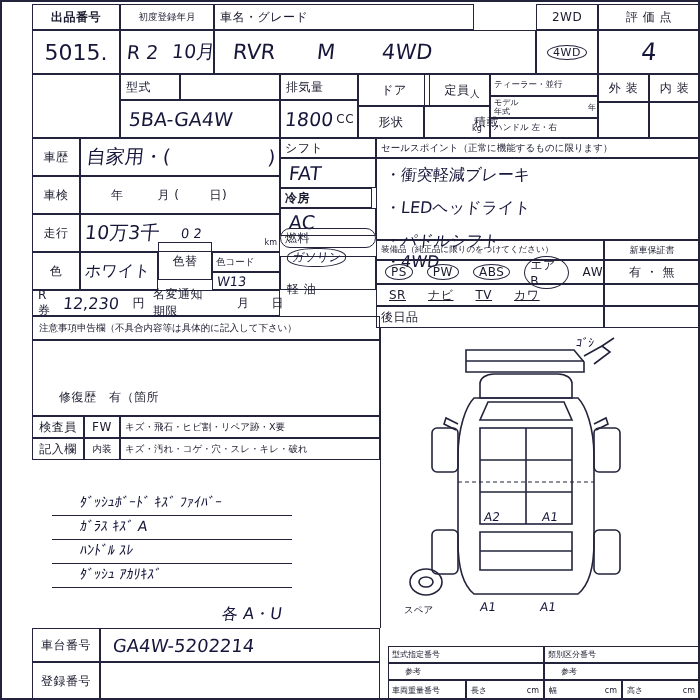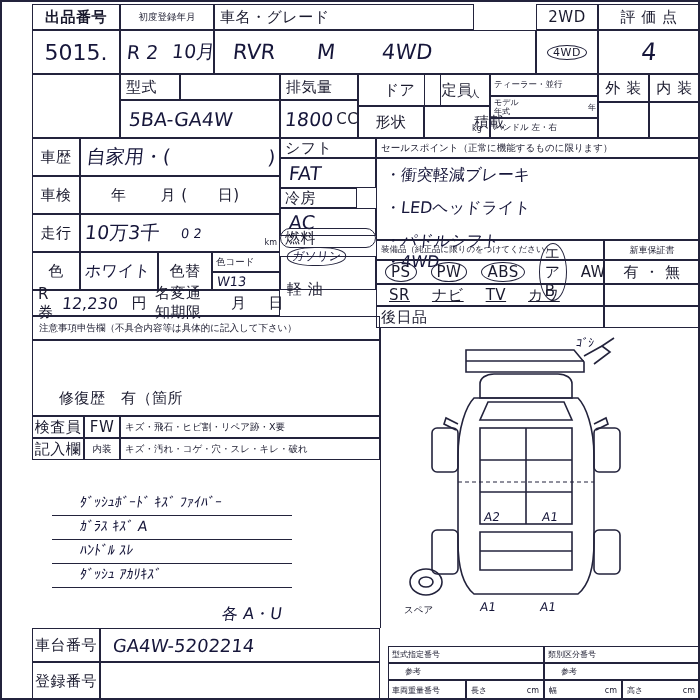--- a/index.html
+++ b/index.html
@@ -11,21 +11,21 @@
     overflow:hidden;
   }
   #sheet{
     position:relative;
     width:700px;height:700px;
     box-sizing:border-box;
     border:2px solid #23233c;
   }
   .abs{position:absolute;box-sizing:border-box;}
   .bx{position:absolute;box-sizing:border-box;border:1px solid #23233c;}
-  .lbl{font-size:15px;letter-spacing:.5px;}
+  .lbl{font-size:12px;letter-spacing:.5px;}
   .lbl-sm{font-size:9.5px;}
   .lbl-xs{font-size:8px;}
   .hw{font-family:"DejaVu Sans", sans-serif;color:#16163a;}
   .ctr{display:flex;align-items:center;justify-content:center;text-align:center;}
   .lft{display:flex;align-items:center;}
   .vline{position:absolute;background:#23233c;width:1px;}
   .hline{position:absolute;background:#23233c;height:1px;}
   .big{font-size:22px;}
   .hand{font-size:16px;transform:skewX(-6deg);}
   .hand-lg{font-size:19px;transform:skewX(-6deg);}
@@ -94,21 +94,21 @@
   <div class="bx" style="left:278px;top:72px;width:78px;height:26px;font-family:Liberation Serif, serif;">
     <div class="lft lbl" style="width:100%;height:100%;padding-left:5px;">排気量</div>
   </div>
   <div class="bx" style="left:278px;top:98px;width:78px;height:38px;">
     <div class="lft" style="width:100%;height:100%;padding-left:4px;">
       <span class="hw hand-lg">1800</span>
       <span class="lbl" style="margin-left:3px;">CC</span>
     </div>
   </div>
 
-  <div class="bx" style="left:356px;top:72px;width:83px;height:32px;">
+  <div class="bx" style="left:356px;top:72px;width:72px;height:32px;">
     <div class="ctr lbl" style="width:100%;height:100%;">ドア</div>
   </div>
   <div class="bx" style="left:422px;top:72px;width:66px;height:32px;">
     <div class="ctr lbl" style="width:100%;height:100%;">定員</div>
   </div>
   <div class="bx" style="left:356px;top:104px;width:66px;height:32px;">
     <div class="ctr lbl" style="width:100%;height:100%;">形状</div>
   </div>
   <div class="bx" style="left:422px;top:104px;width:66px;height:32px;">
     <div class="lft lbl" style="width:100%;height:100%;padding-left:5px;margin-left:44px;">積載</div>
@@ -171,21 +171,21 @@
       <span class="lbl-xs" style="position:absolute;right:6px;bottom:4px;">km</span>
     </div>
   </div>
 
   <div class="bx" style="left:30px;top:250px;width:48px;height:38px;">
     <div class="ctr lbl" style="width:100%;height:100%;">色</div>
   </div>
   <div class="bx" style="left:78px;top:250px;width:78px;height:38px;">
     <div class="lft hw hand" style="width:100%;height:100%;padding-left:4px;">ホワイト</div>
   </div>
-  <div class="bx" style="left:156px;top:250px;width:54px;height:38px;">
+  <div class="bx" style="left:156px;top:240px;width:54px;height:38px;">
     <div class="ctr lbl" style="width:100%;height:100%;">色替</div>
   </div>
   <div class="bx" style="left:210px;top:250px;width:68px;height:20px;">
     <div class="lft lbl-sm" style="width:100%;height:100%;padding-left:3px;">色コード</div>
   </div>
   <div class="bx" style="left:210px;top:270px;width:68px;height:18px;">
     <div class="lft hw hand-sm" style="width:100%;height:100%;padding-left:4px;">W13</div>
   </div>
 
   <div class="bx" style="left:30px;top:288px;width:248px;height:26px;">
@@ -199,21 +199,21 @@
     </div>
   </div>
 
   <div class="bx" style="left:278px;top:136px;width:96px;height:20px;">
     <div class="lft lbl" style="width:100%;height:100%;padding-left:4px;">シフト</div>
   </div>
   <div class="bx" style="left:278px;top:156px;width:96px;height:30px;">
     <div class="lft hw hand-lg" style="width:100%;height:100%;padding-left:8px;">FAT</div>
   </div>
 
-  <div class="bx" style="left:278px;top:186px;width:77px;height:20px;">
+  <div class="bx" style="left:278px;top:186px;width:92px;height:20px;font-weight:bold;">
     <div class="lft lbl" style="width:100%;height:100%;padding-left:4px;">冷房</div>
   </div>
   <div class="bx" style="left:278px;top:206px;width:96px;height:28px;">
     <div class="lft hw hand-lg" style="width:100%;height:100%;padding-left:8px;">AC</div>
   </div>
 
   <div class="bx" style="left:278px;top:226px;width:96px;height:20px;border-radius:10px;">
     <div class="lft lbl" style="width:100%;height:100%;padding-left:4px;">燃料</div>
   </div>
   <div class="bx" style="left:278px;top:254px;width:96px;height:34px;">

